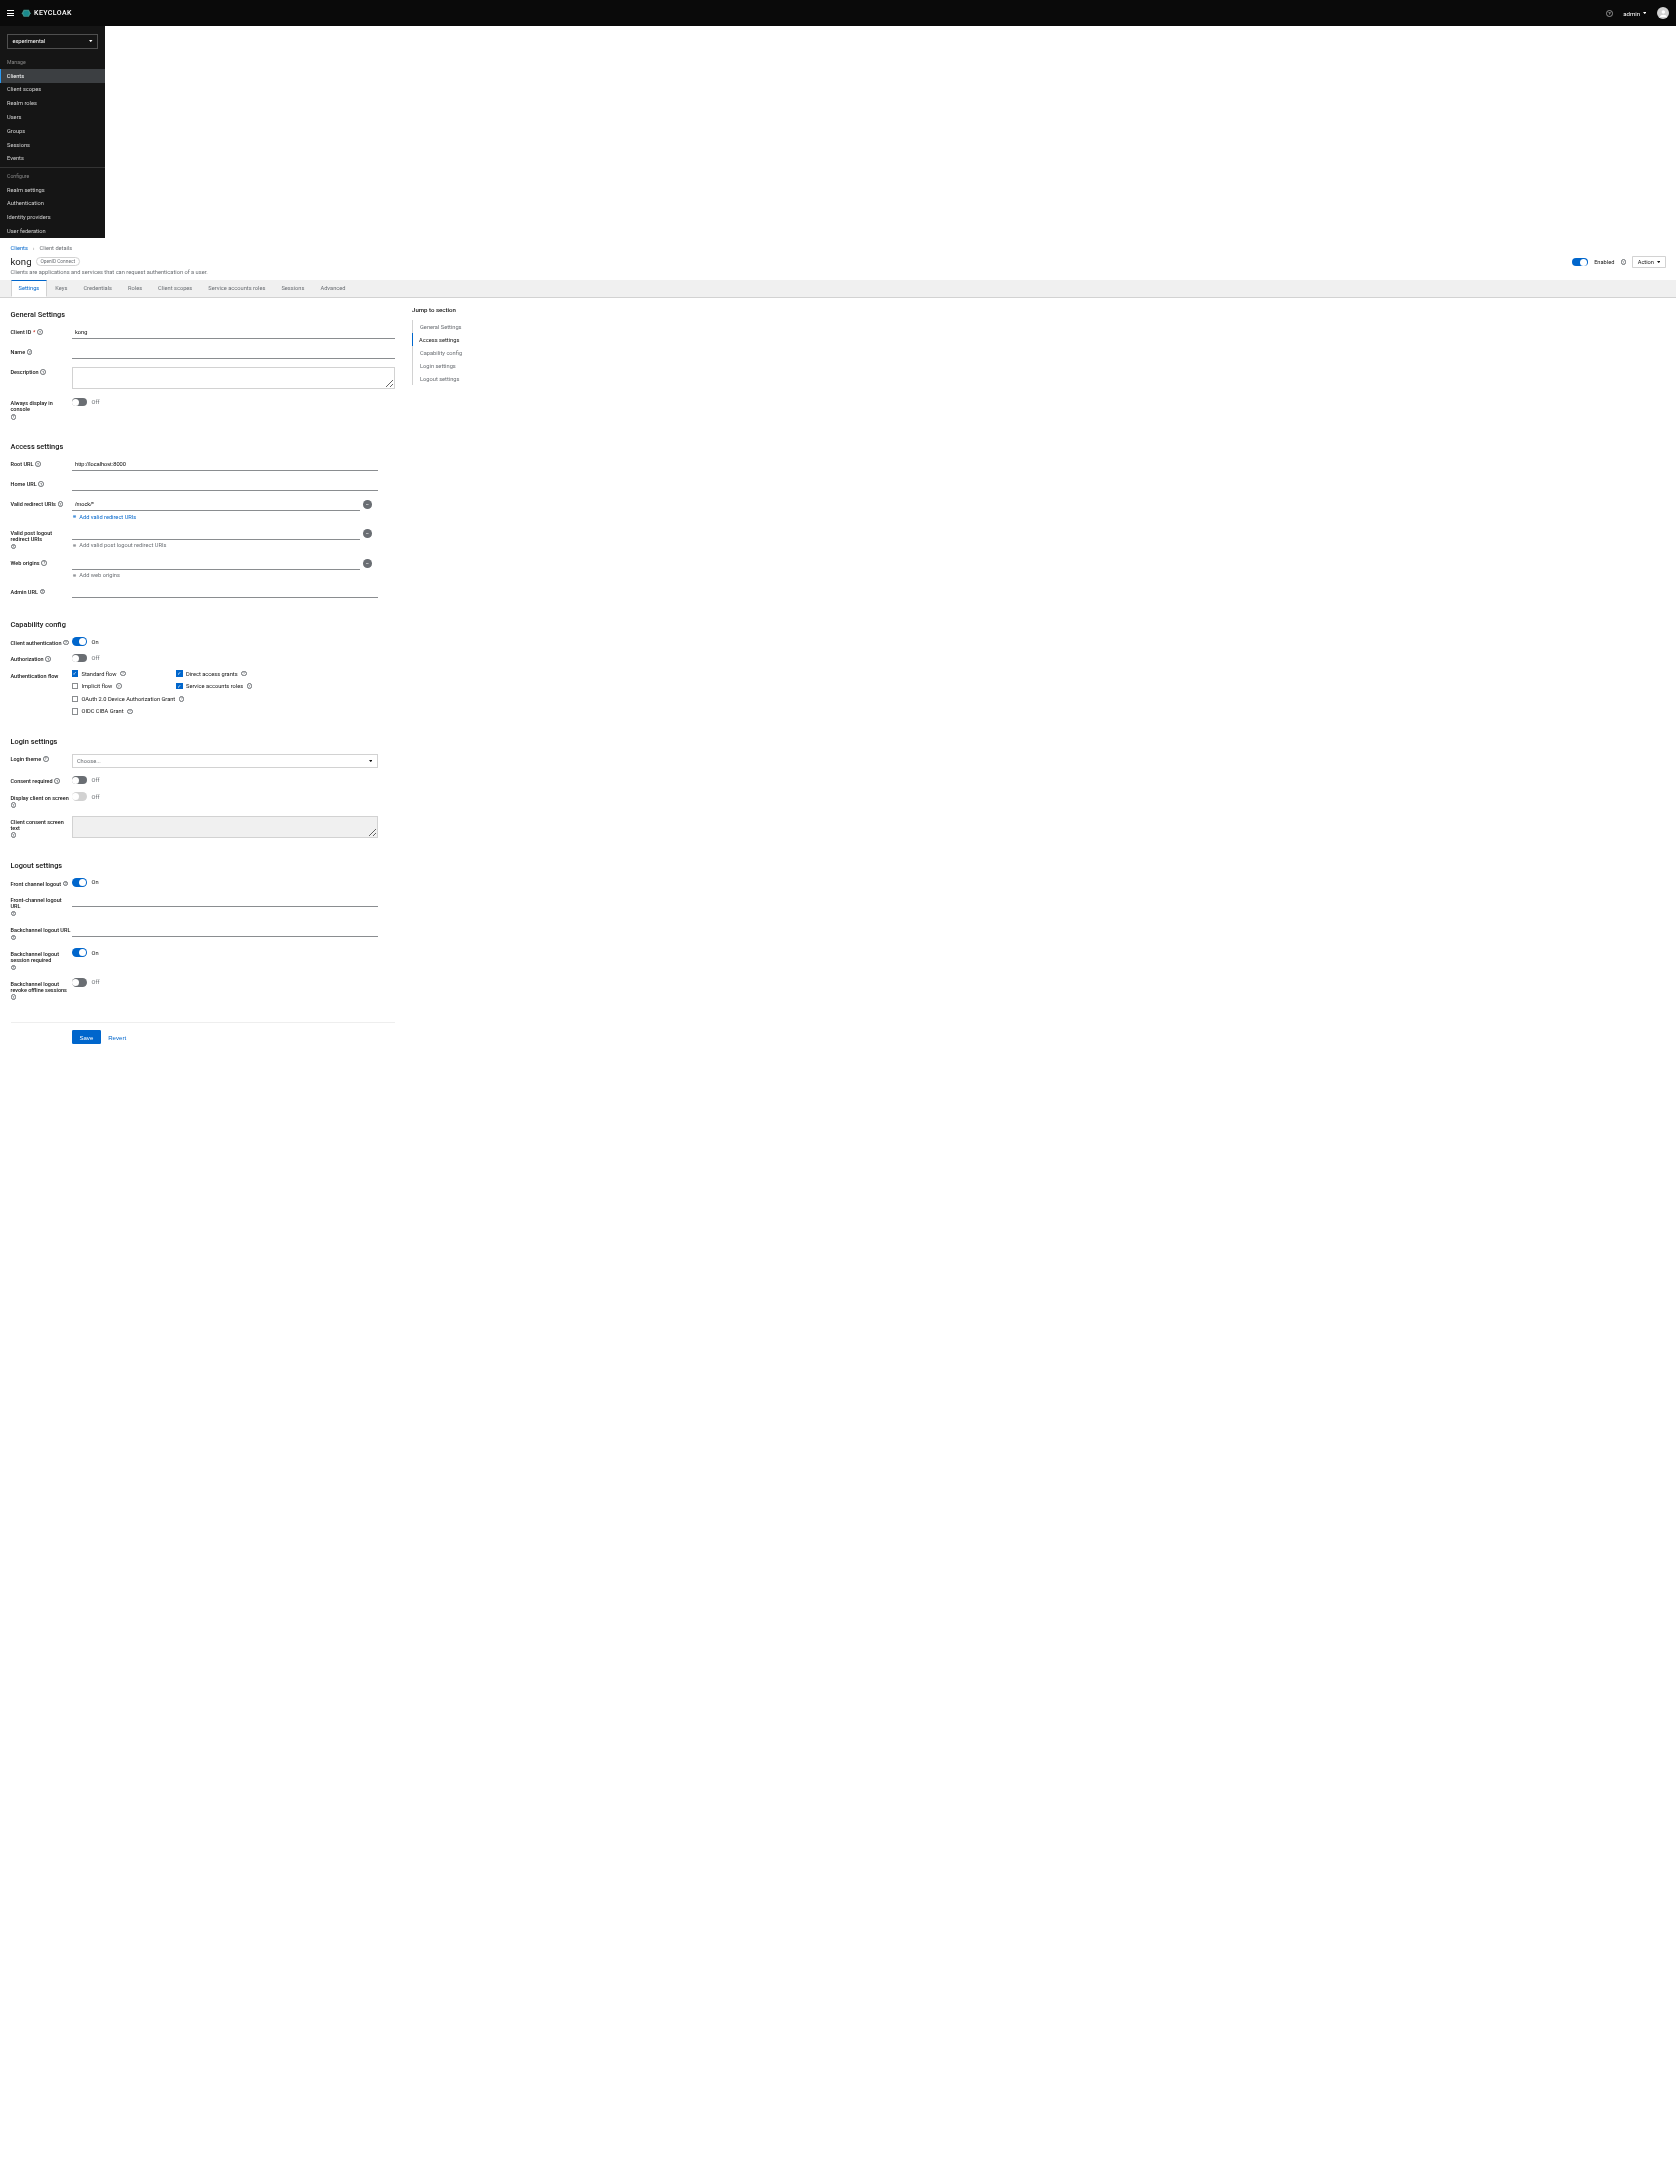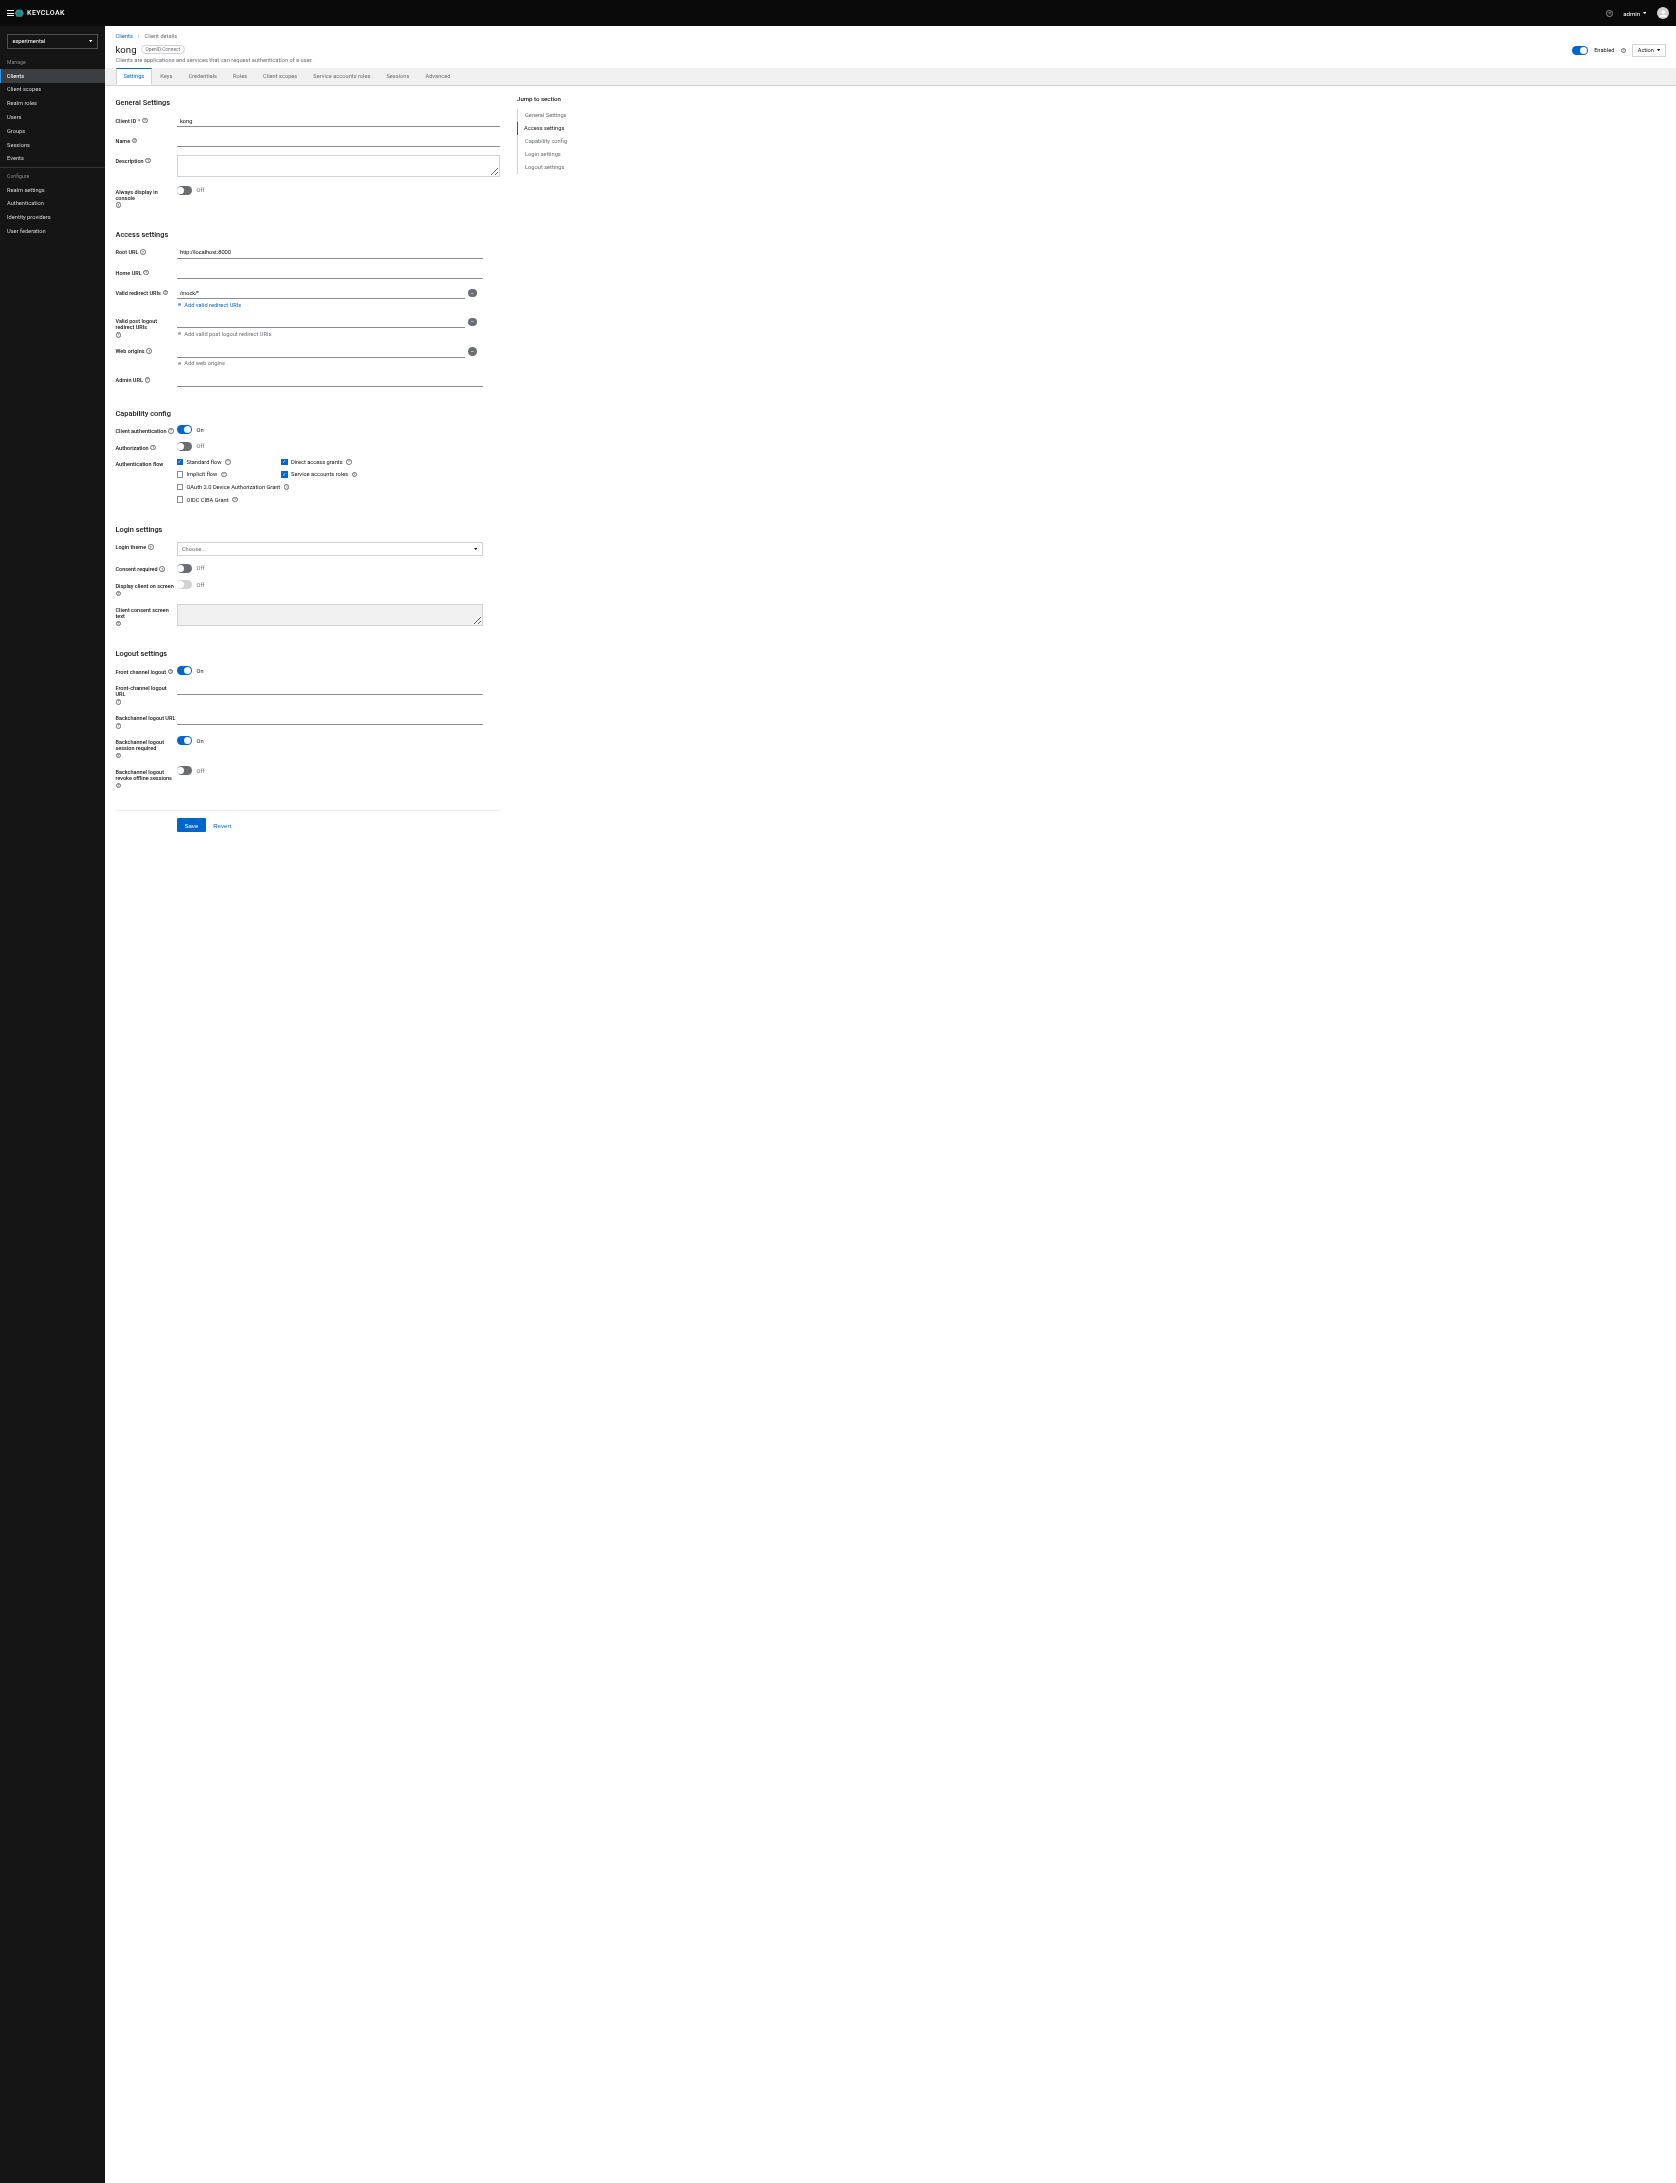--- a/index.html
+++ b/index.html
@@ -1,25 +1,25 @@
 <!DOCTYPE html>
 <html style="font-size:7px"><head>
 <meta charset="utf-8">
 <style>
 * { box-sizing: border-box; margin: 0; padding: 0; }
 body { font-family: -apple-system, BlinkMacSystemFont, "Segoe UI", Roboto, Helvetica, Arial, sans-serif; font-size: 6.1px; color: #151515; background: #fff; }
 .header { background: #0a0a0a; height: 26px; display: flex; align-items: center; padding: 0 7px; color: #fff; justify-content: space-between; }
-.header-left { display: flex; align-items: center; }
+.header-left { display: flex; align-items: center; gap: 7px; }
 .hamburger { cursor: pointer; display: flex; flex-direction: column; gap: 1.3px; }
 .hamburger span { width: 7px; height: 0.9px; background: #fff; }
 .logo { display: flex; align-items: center; gap: 2.6px; font-weight: 500; font-size: 7px; letter-spacing: 0.4px; }
 .logo-icon { width: 10.5px; height: 10.5px; }
 .header-right { display: flex; align-items: center; gap: 10.5px; }
 .avatar { width: 12.2px; height: 12.2px; border-radius: 50%; background: #d2d2d2; display: flex; align-items: center; justify-content: center; }
-.container { display: flex; min-height: calc(100vh - 26px); }
+.container { display: flex; min-height: calc(100vh - 26px); flex-direction: column; }
 .sidebar { width: 105px; background: #151515; color: #d2d2d2; padding-top: 5.2px; flex-shrink: 0; }
 .realm-select { margin: 2.6px 7px 7px 7px; border: 0.4px solid #4f4f4f; padding: 3.5px 4.4px; display: flex; justify-content: space-between; align-items: center; cursor: pointer; font-size: 5.7px; color: #fff; }
 .nav-section-label { font-size: 5.2px; color: #888; padding: 3.5px 7px; }
 .nav-item { padding: 3.9px 7px; font-size: 5.7px; cursor: pointer; color: #d2d2d2; }
 .nav-item.active { background: #3c3f42; color: #fff; border-left: 1.3px solid #2b9af3; padding-left: 5.7px; }
 .nav-divider { border: none; border-top: 0.4px solid #333; margin: 1.7px 0; }
 .main { flex: 1; background: #fff; display: flex; flex-direction: column; }
 .breadcrumb { padding: 7px 10.5px 3.5px 10.5px; font-size: 5.7px; color: #6a6e73; }
 .breadcrumb a { color: #0066cc; text-decoration: none; }
 .breadcrumb .sep { margin: 0 3.5px; color: #999; }

